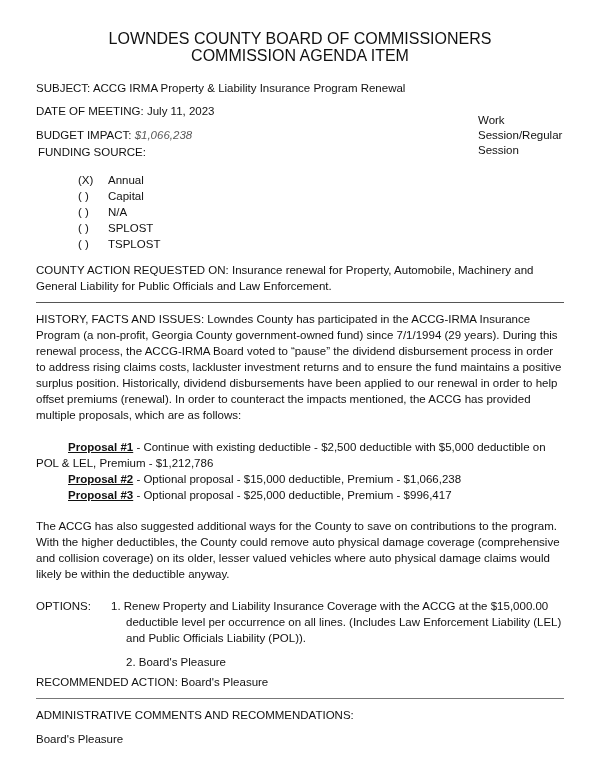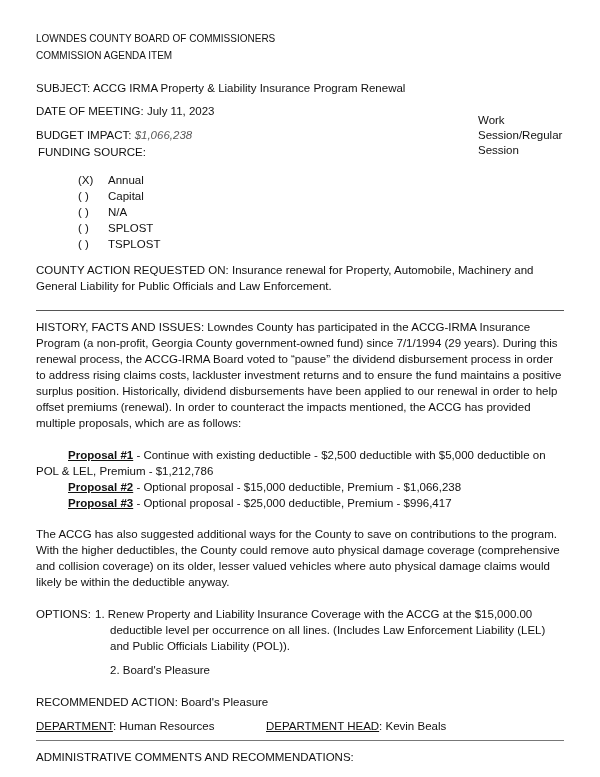--- a/index.html
+++ b/index.html
@@ -10,45 +10,45 @@
     box-sizing: border-box;
     padding: 30px 36px 20px 36px;
     background: #ffffff;
     font-family: "Liberation Sans", sans-serif;
     font-size: 11.5px;
     line-height: 16px;
     color: #111111;
     overflow: hidden;
   }
   p { margin: 0; }
-  .doc-header { text-align: left; font-size: 10px; line-height: 17px; margin-bottom: 16px; }
+  .doc-header { text-align: center; font-size: 16px; line-height: 17px; margin-bottom: 16px; }
   .session-note {
     position: absolute;
     top: 113px;
     left: 478px;
     width: 96px;
     line-height: 15px;
   }
   .subject { margin-bottom: 7px; }
   .date-line { margin-bottom: 8px; }
   .budget-line { margin-bottom: 1px; }
   .budget-value { color: #595959; font-style: italic; }
   .funding-label { margin-left: 2px; margin-bottom: 12px; }
   .funding-list { margin-left: 42px; margin-bottom: 10px; }
   .funding-row { line-height: 16px; margin-bottom: 0; }
   .funding-mark { display: inline-block; width: 30px; }
-  .action-para { margin-top: 6px; margin-bottom: 16px; }
+  .action-para { margin-top: 6px; margin-bottom: 8px; }
   .rule { border: none; border-top: 1px solid #555555; margin: 0 0 8px 0; }
   .rule-2 { border: none; border-top: 1px solid #777777; margin: 6px 0 8px 0; }
   .history-para { margin-bottom: 16px; }
   .proposals { margin-bottom: 15px; }
   .proposal-line { line-height: 16px; }
   .proposal-label { font-weight: bold; text-decoration: underline; padding-left: 32px; }
   .savings-para { margin-bottom: 16px; }
-  .options-row { display: flex; margin-bottom: 16px; }
+  .options-row { display: flex; margin-bottom: 4px; gap: 16px; }
   .options-label { width: 59px; flex: 0 0 59px; }
   .options-list { flex: 1; }
   .option-item { text-indent: -15px; padding-left: 15px; }
   .option-item.second { margin-top: 8px; text-indent: 0; }
   .recommended-line { margin-bottom: 8px; }
   .dept-row { margin-bottom: 4px; }
   .dept-col { display: inline-block; width: 230px; }
   .ul { text-decoration: underline; }
   .admin-label { margin-bottom: 8px; }
 </style>
@@ -97,22 +97,19 @@
   <div class="options-row">
     <span class="options-label">OPTIONS:</span>
     <div class="options-list">
       <p class="option-item">1. Renew Property and Liability Insurance Coverage with the ACCG at the $15,000.00 deductible level per occurrence on all lines. (Includes Law Enforcement Liability (LEL) and Public Officials Liability (POL)).</p>
       <p class="option-item second">2. Board's Pleasure</p>
     </div>
   </div>
 
   <p class="recommended-line">RECOMMENDED ACTION: Board's Pleasure</p>
 
-  <div class="dept-row">
-    <span class="dept-col"><span class="ul">DEPARTMENT</span><span>: Human Resources</span></span><span><span class="ul">DEPARTMENT HEAD</span><span>: Kevin Beals</span></span>
-  </div>
 
   <hr class="rule-2">
 
   <p class="admin-label">ADMINISTRATIVE COMMENTS AND RECOMMENDATIONS:</p>
   <p>Board's Pleasure</p>
 
 </div>
 
 </body></html>

